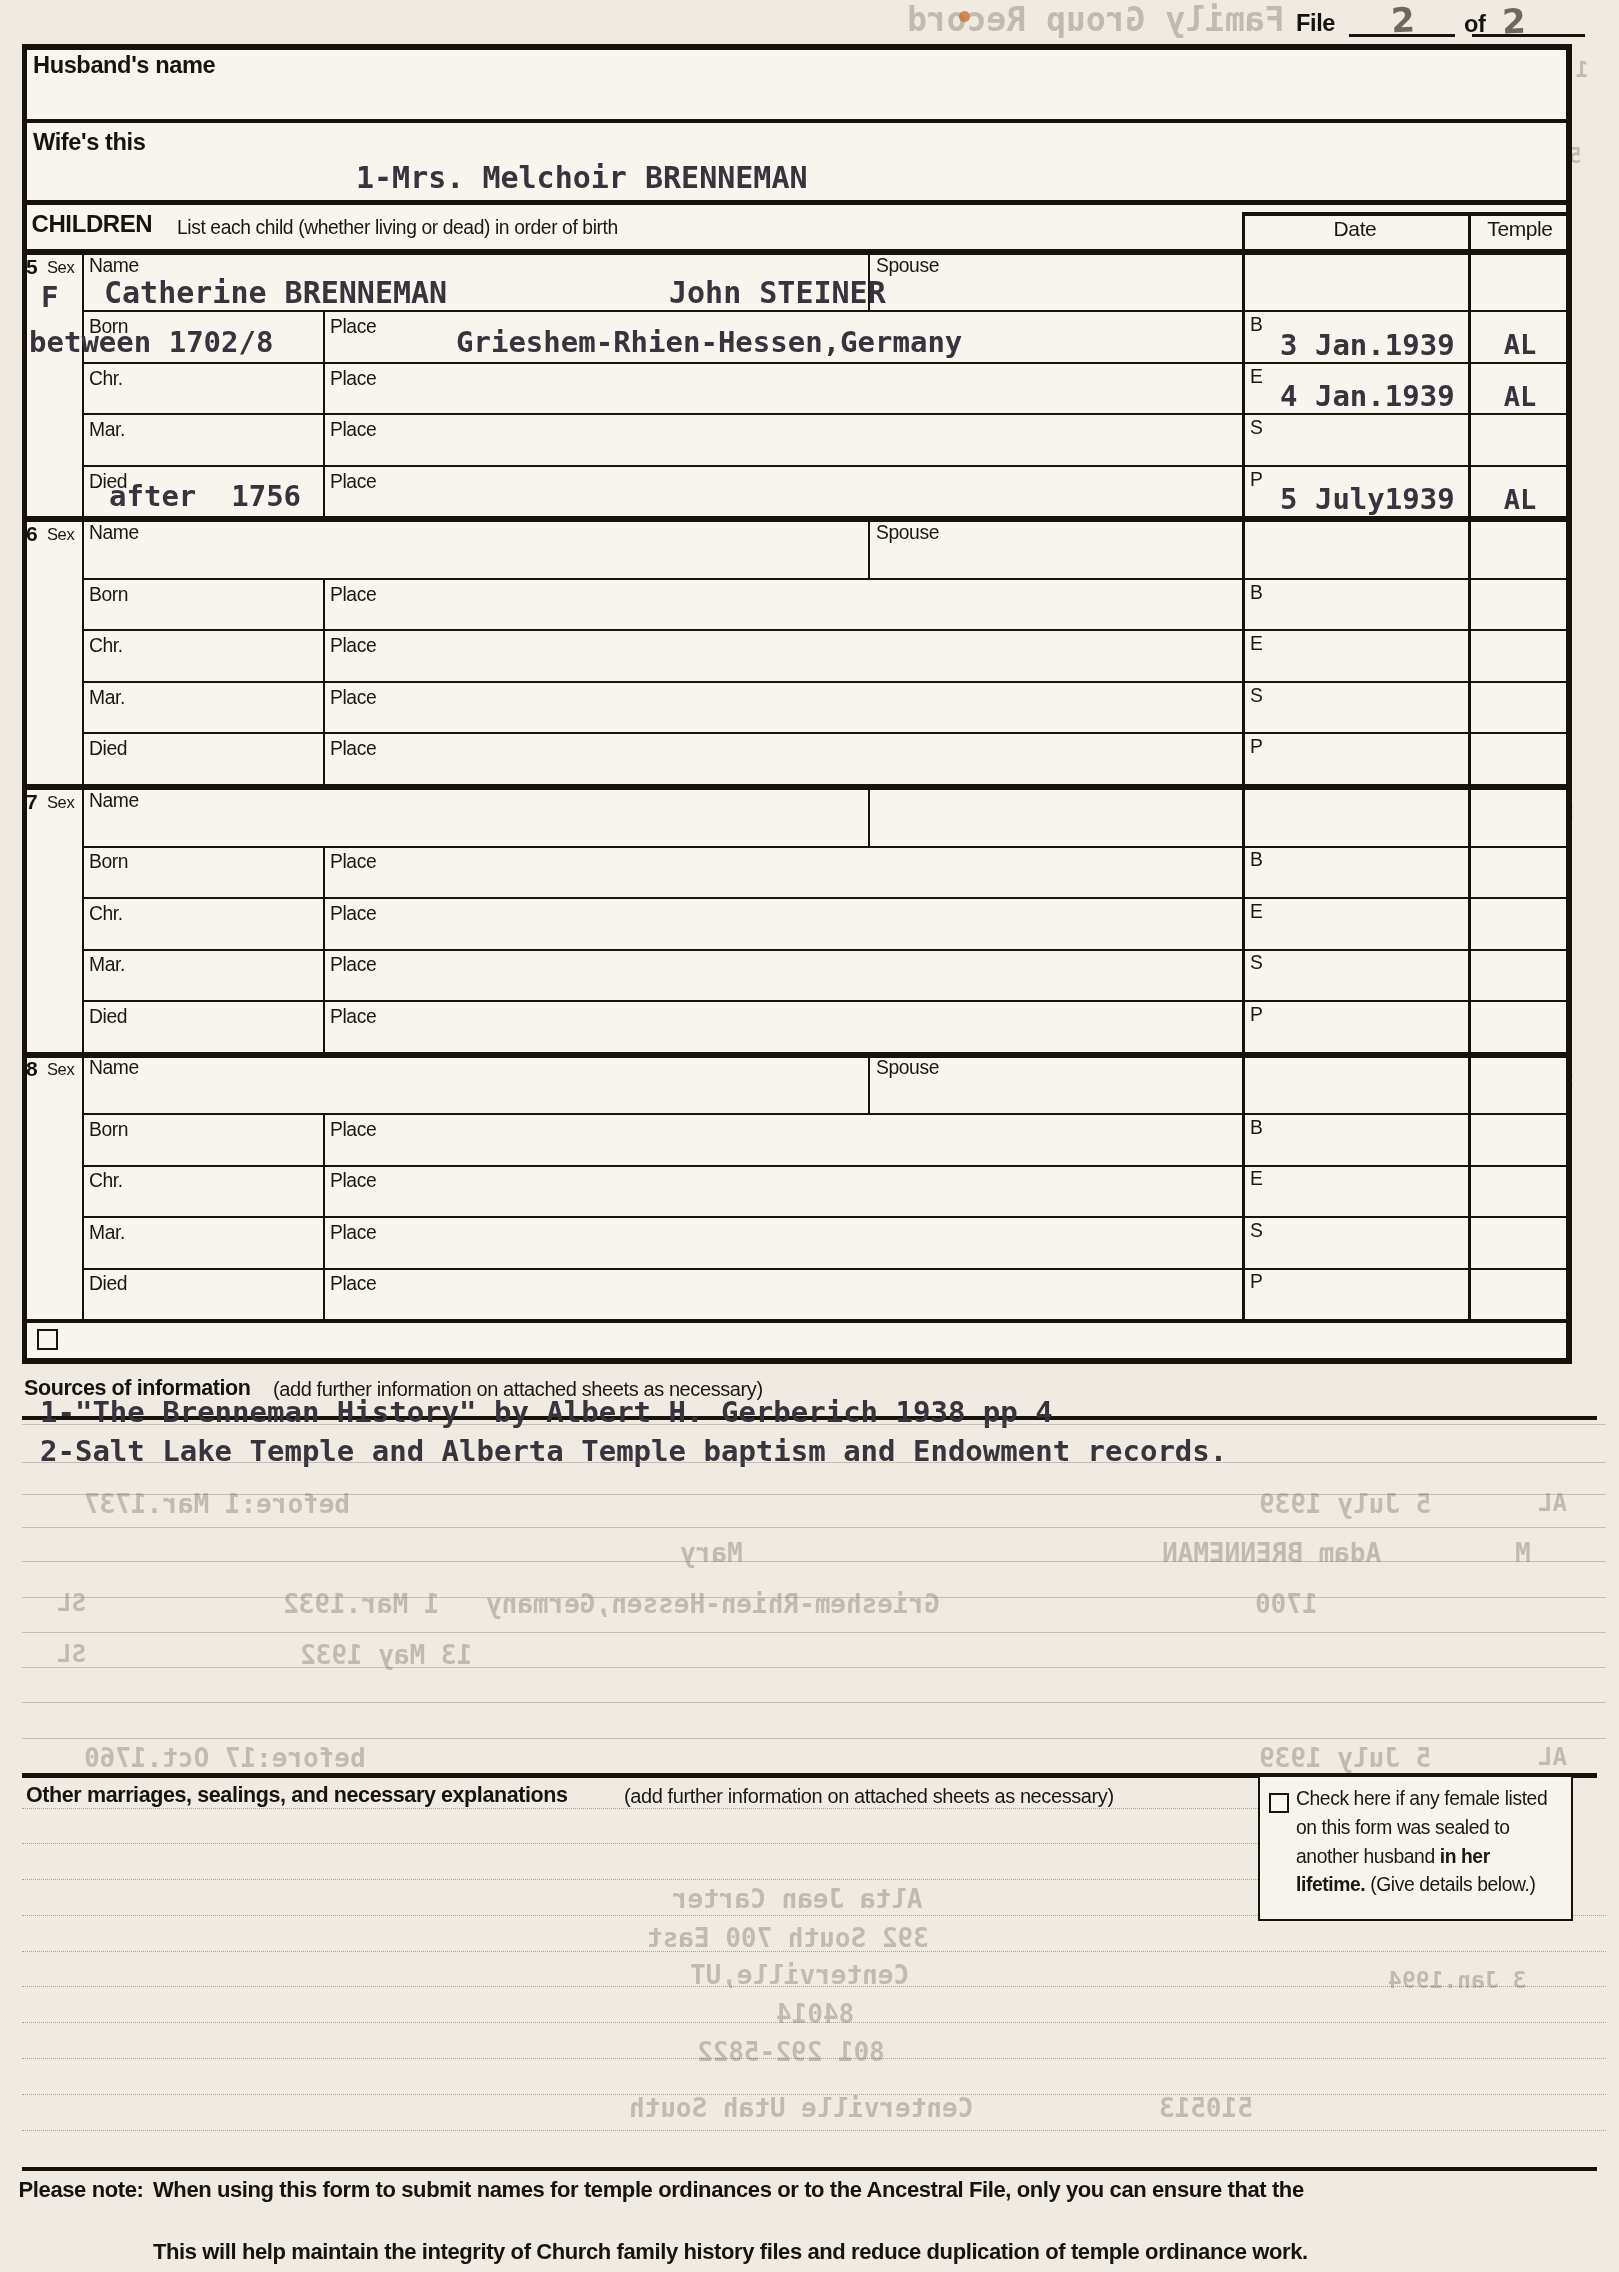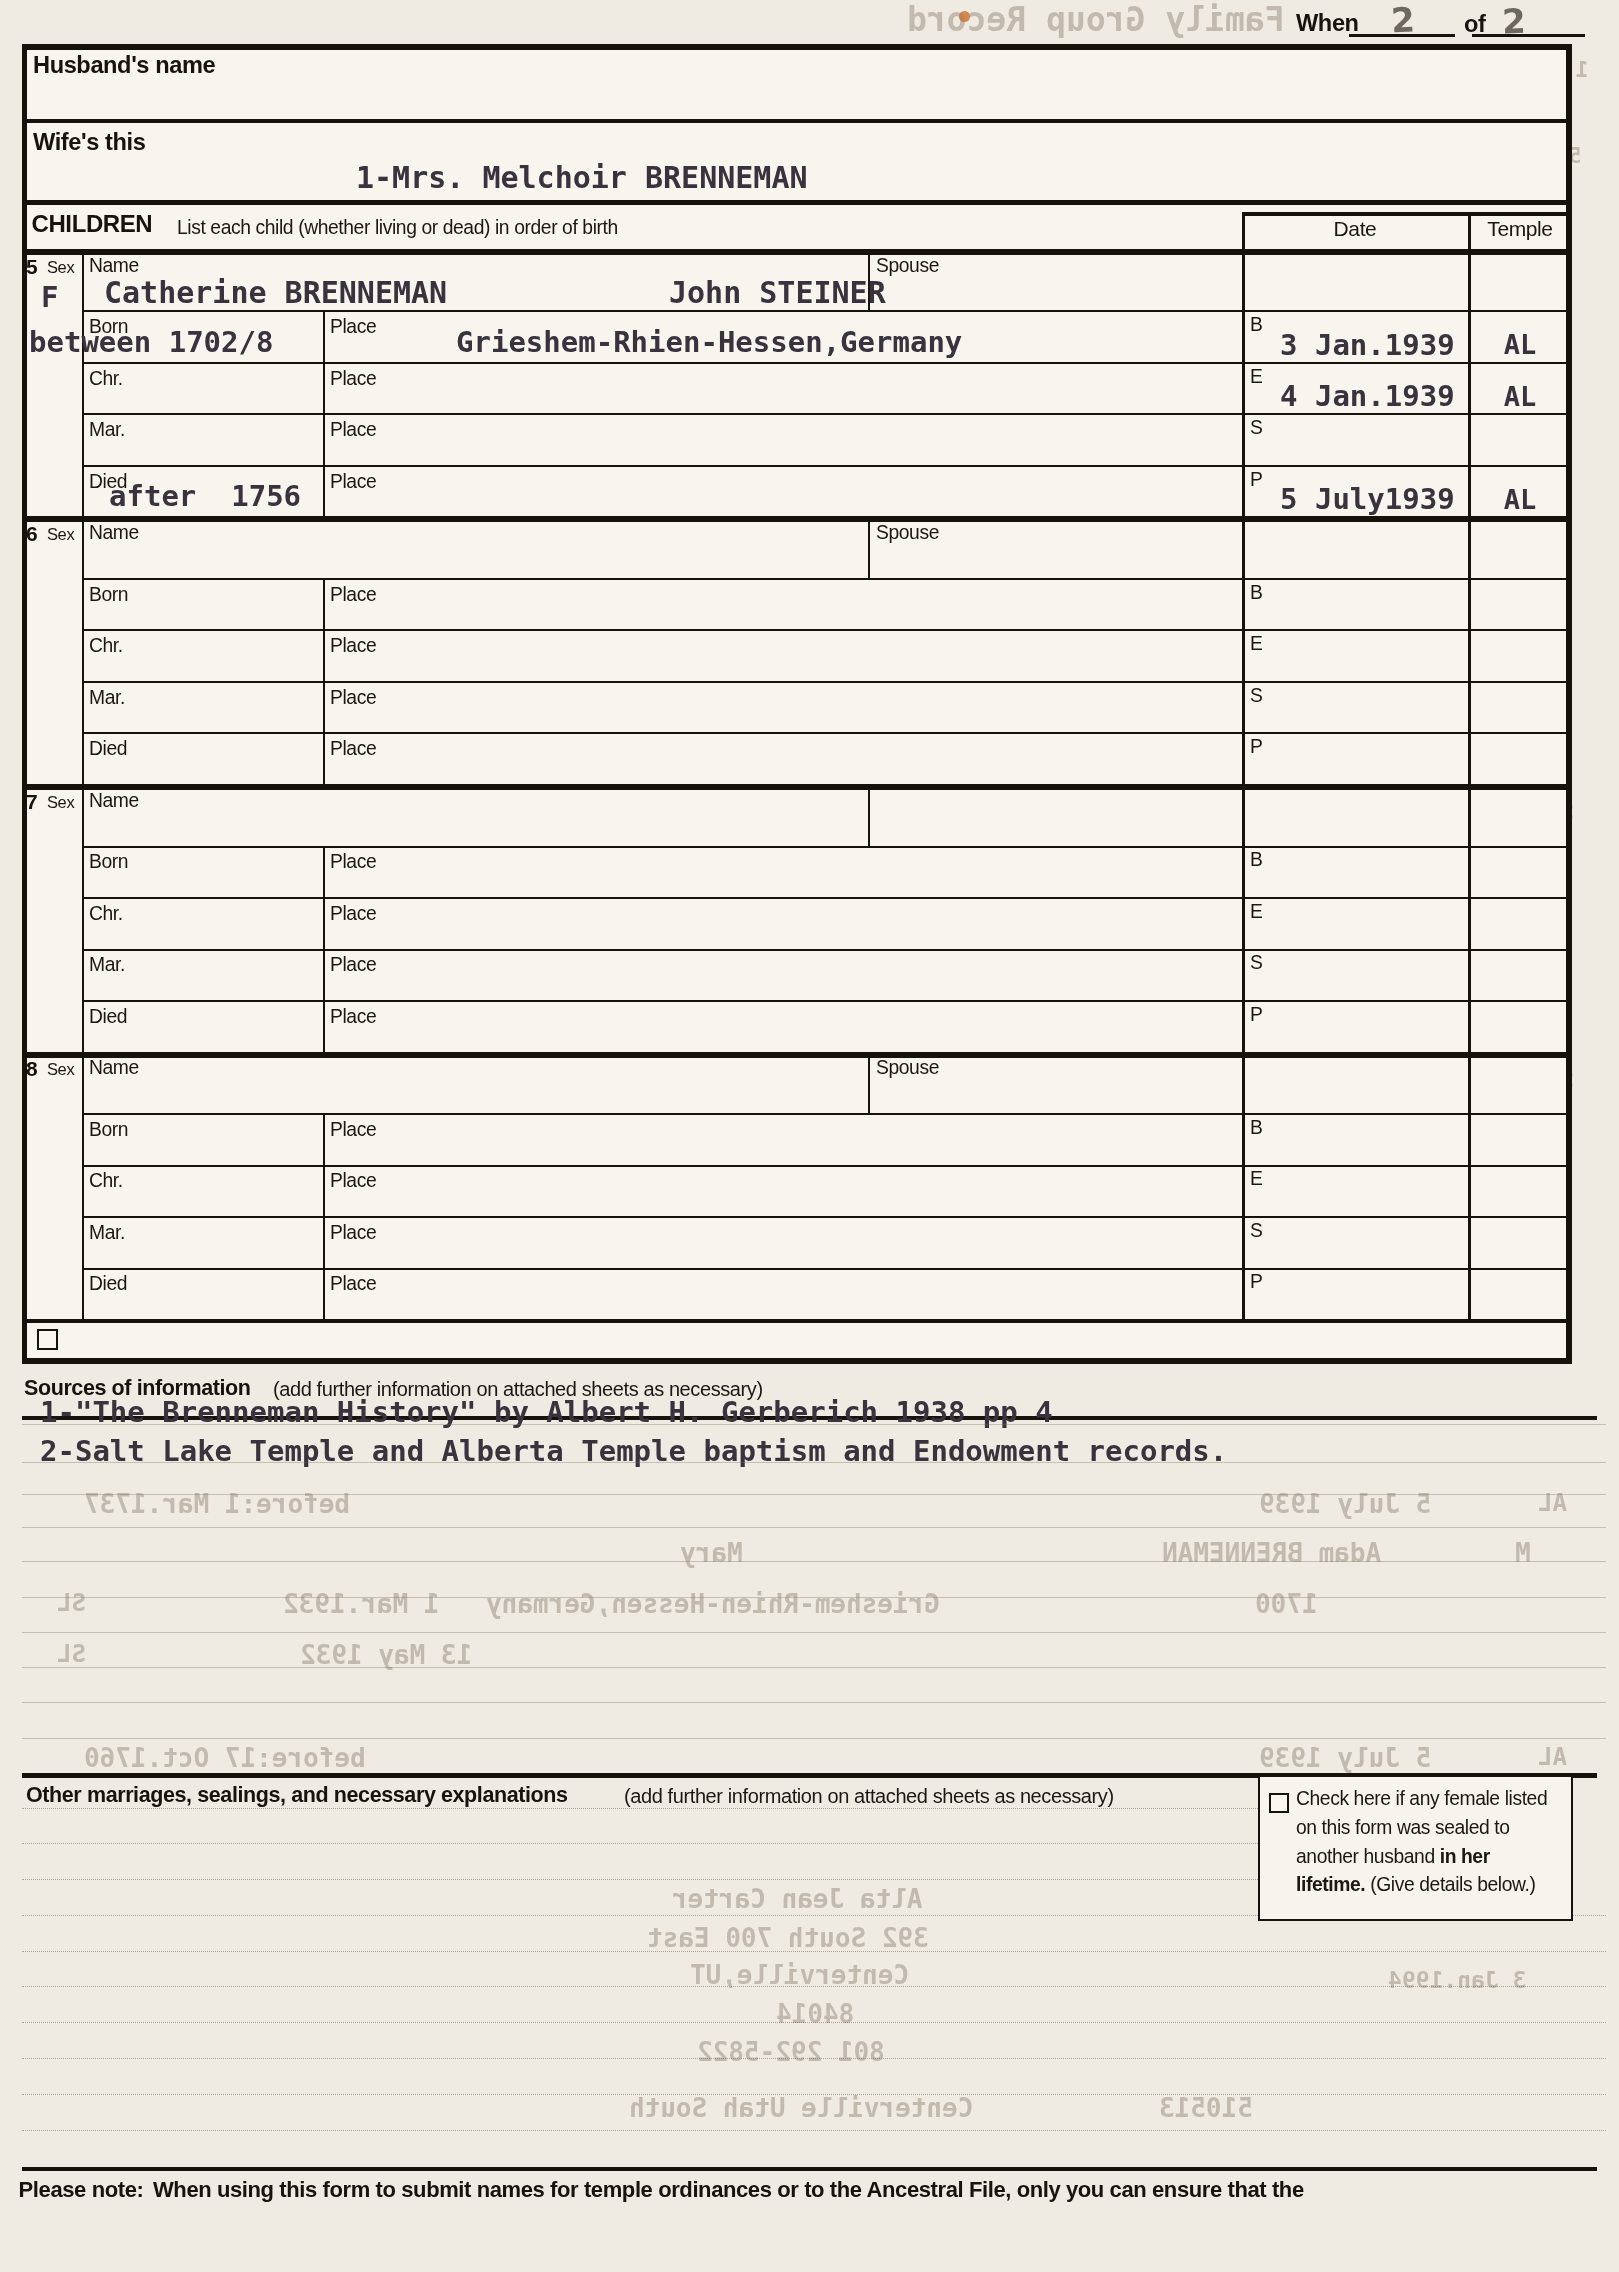--- a/index.html
+++ b/index.html
@@ -84,21 +84,21 @@
       <div class="abs bleed" style="left: 647px; top: 1923px; font-size: 26px;">392 South 700 East</div>
       <div class="abs bleed" style="left: 690px; top: 1960px; font-size: 26px;">Centerville,UT</div>
       <div class="abs bleed" style="left: 776px; top: 1999px; font-size: 26px;">84014</div>
       <div class="abs bleed" style="left: 697px; top: 2037px; font-size: 26px;">801 292-5822</div>
       <div class="abs bleed" style="left: 1388px; top: 1967px; font-size: 23px;">3 Jan.1994</div>
       <div class="abs bleed" style="left: 629px; top: 2093px; font-size: 26px;">Centerville Utah South</div>
       <div class="abs bleed" style="left: 1159px; top: 2093px; font-size: 26px;">510513</div>
     </div>
   <div class="abs" style="left:959px;top:11.4px;width:10.7px;height:10.7px;border-radius:50%;background:#c96f2e;opacity:.8;"></div>
 
-  <span class="abs label" style="left:1296px;top:10px;font-size:23.6px;">When</span>
+  <span class="abs label" style="left:1296px;top:10px;font-size:23.6px;">File</span>
   <span class="abs pencil" style="left:1391px;top:0px;font-size:34px;transform:rotate(-3deg);">2</span>
   <span class="abs label" style="left:1464px;top:11.4px;font-size:23.6px;">of</span>
   <span class="abs pencil" style="left:1502px;top:1.4px;font-size:34px;transform:rotate(-2deg);">2</span>
   <div class="abs hline" style="left:1349px;top:34px;width:106px;height:2.9px;"></div>
   <div class="abs hline" style="left:1472px;top:34px;width:113px;height:2.9px;"></div>
 
   <div class="abs formbg" style="left:21.5px;top:44px;width:1550px;height:1320px;"></div>
   <div class="abs hline" style="left:21.5px;top:44px;width:1550px;height:5.7px;"></div>
   <div class="abs hline" style="left:21.5px;top:1358px;width:1550px;height:5.7px;"></div>
   <div class="abs vline" style="left:21.5px;top:44px;width:5.7px;height:1320px;"></div>
@@ -275,15 +275,16 @@
   <div class="abs boxbg" style="left:1258px;top:1775px;width:311px;height:142px;border:2.9px solid #18120c;"></div>
   <div class="abs checkbox" style="left:1269px;top:1793px;width:15.7px;height:15.7px;"></div>
   <div class="abs plain" style="left:1296px;top:1788px;font-size:19.3px;">Check here if any female listed</div>
   <div class="abs plain" style="left:1296px;top:1817px;font-size:19.3px;">on this form was sealed to</div>
   <div class="abs plain" style="left:1296px;top:1846px;font-size:19.3px;"><span>another husband </span><b>in her</b></div>
   <div class="abs plain" style="left:1296px;top:1874px;font-size:19.3px;"><b>lifetime.</b><span> (Give details below.)</span></div>
 
   <div class="abs hline" style="left:21.5px;top:2167px;width:1575px;height:4.3px;"></div>
   <span class="abs label" style="left:18.6px;top:2177px;font-size:22px;">Please note:</span>
   <span class="abs label" style="left:153px;top:2177px;font-size:22px;">When using this form to submit names for temple ordinances or to the Ancestral File, only you can ensure that the</span>
+  <span class="abs label" style="left:153px;top:2239px;font-size:22px;">This will help maintain the integrity of Church family history files and reduce duplication of temple ordinance work.</span>
 
 </div>
 
 
 </body></html>

